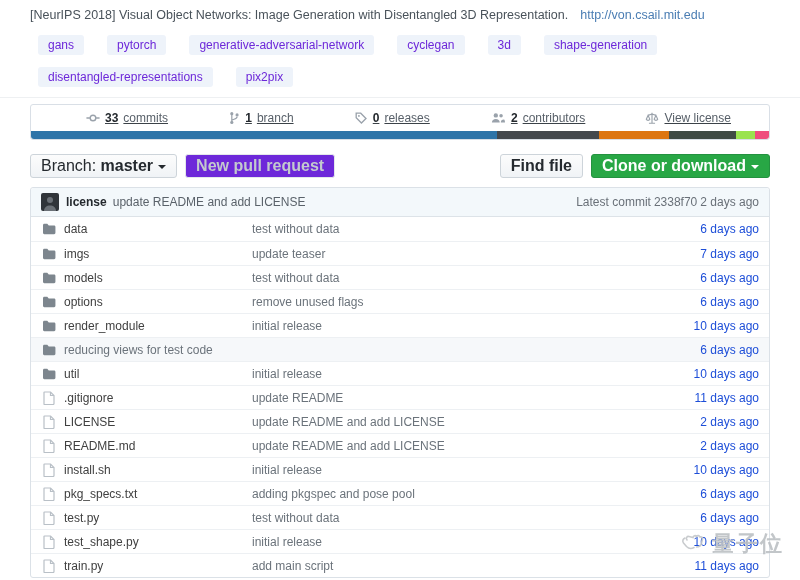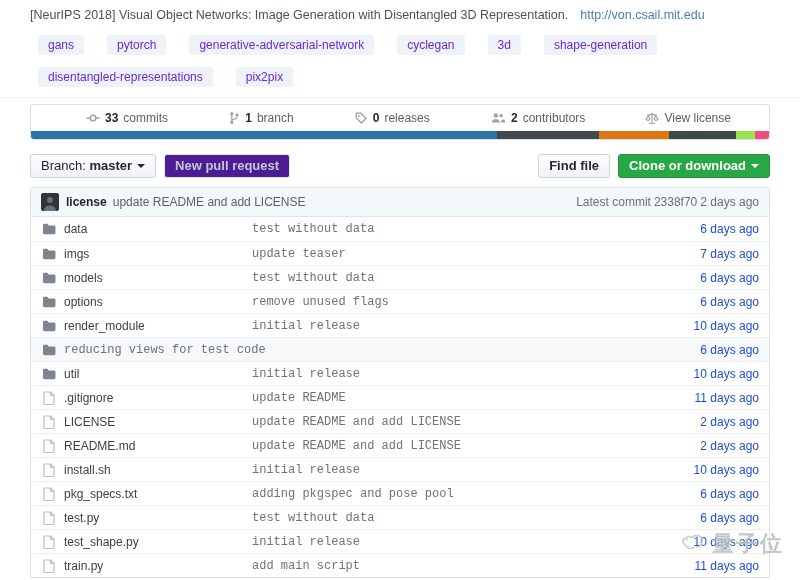--- a/index.html
+++ b/index.html
@@ -24,39 +24,39 @@
     background: #eef3fa; color: #6d28d9;
     font-size: 12px; line-height: 14px;
     padding: 3px 10px; border-radius: 3px;
     text-decoration: none; cursor: pointer;
   }
 
   .section-rule { border: 0; border-top: 1px solid #eef0f2; margin: 10px -30px 0; }
 
   
   .stats-box { margin-top: 6px; border: 1px solid #d9dfe6; border-radius: 3px; }
-  .stats { display: flex; align-items: center; justify-content: space-between; padding: 6px 38px 6px 55px; }
+  .stats { display: flex; align-items: center; justify-content: space-between; padding: 6px 38px 6px 55px; text-decoration: underline; }
   .stat { display: flex; align-items: center; gap: 5px; font-size: 12px; color: #586069; text-decoration: none; cursor: pointer; }
   .stat b { color: #24292e; }
   .stat svg { display: block; }
 
   
   .lang-bar { display: flex; height: 8px; border-radius: 0 0 3px 3px; overflow: hidden; cursor: pointer; }
   .lang-seg { height: 100%; }
 
   
   .actions { margin-top: 14px; display: flex; align-items: center; }
   .btn {
-    font-size: 13px; font-weight: bold; line-height: 14px;
+    font-size: 16px; font-weight: bold; line-height: 14px;
     color: #24292e; background: linear-gradient(#fcfcfc, #f0f3f6);
     border: 1px solid #cdd4da; border-radius: 3px;
     padding: 4px 10px; cursor: pointer; white-space: nowrap;
   }
   .btn .light { font-weight: normal; }
-  .btn.disabled { color: #c3c9ce; background: #4c1d95; border-color: #e4e8eb; margin-left: 8px; }
+  .btn.disabled { color: #c3c9ce; background: #6d28d9; border-color: #e4e8eb; margin-left: 8px; }
   .spacer { flex: 1; }
   .btn.find { margin-right: 8px; }
   .btn.green { background: #28a745; border-color: #249240; color: #fff; }
   .caret {
     display: inline-block; width: 0; height: 0;
     border-left: 4px solid transparent; border-right: 4px solid transparent;
     border-top: 4px solid currentColor;
     margin-left: 5px; vertical-align: 2px;
   }
 
@@ -72,21 +72,21 @@
   .commit-author { font-weight: bold; color: #24292e; text-decoration: none; margin-right: 6px; cursor: pointer; }
   .commit-msg { color: #5a626a; text-decoration: none; cursor: pointer; }
   .commit-meta { margin-left: auto; color: #697078; }
   .commit-meta span { margin-left: 3px; }
 
   .rows .row { display: flex; align-items: center; height: 24px; padding: 0 10px; border-top: 1px solid #edf0f3; }
   .rows .row:first-child { border-top: none; }
   .row.hl { background: #f6f8fa; }
   .ficon { width: 16px; margin-right: 7px; display: flex; justify-content: center; align-items: center; }
   .fname { width: 188px; color: #404040; text-decoration: none; white-space: nowrap; overflow: hidden; cursor: pointer; }
-  .fmsg { flex: 1; color: #6b737b; text-decoration: none; white-space: nowrap; overflow: hidden; cursor: pointer; font-family: Liberation Mono, monospace; }
+  .fmsg { flex: 1; color: #6b737b; text-decoration: none; white-space: nowrap; overflow: hidden; cursor: pointer; }
   .fdate { width: 112px; text-align: right; color: #1d4ed8; }
 
   
   .watermark {
     position: absolute; right: 16px; bottom: 20px;
     display: flex; align-items: center; gap: 1px;
     color: #bcc0c4; opacity: 0.9;
     font-size: 22px; font-weight: bold; letter-spacing: 2px;
     pointer-events: none;
   }

